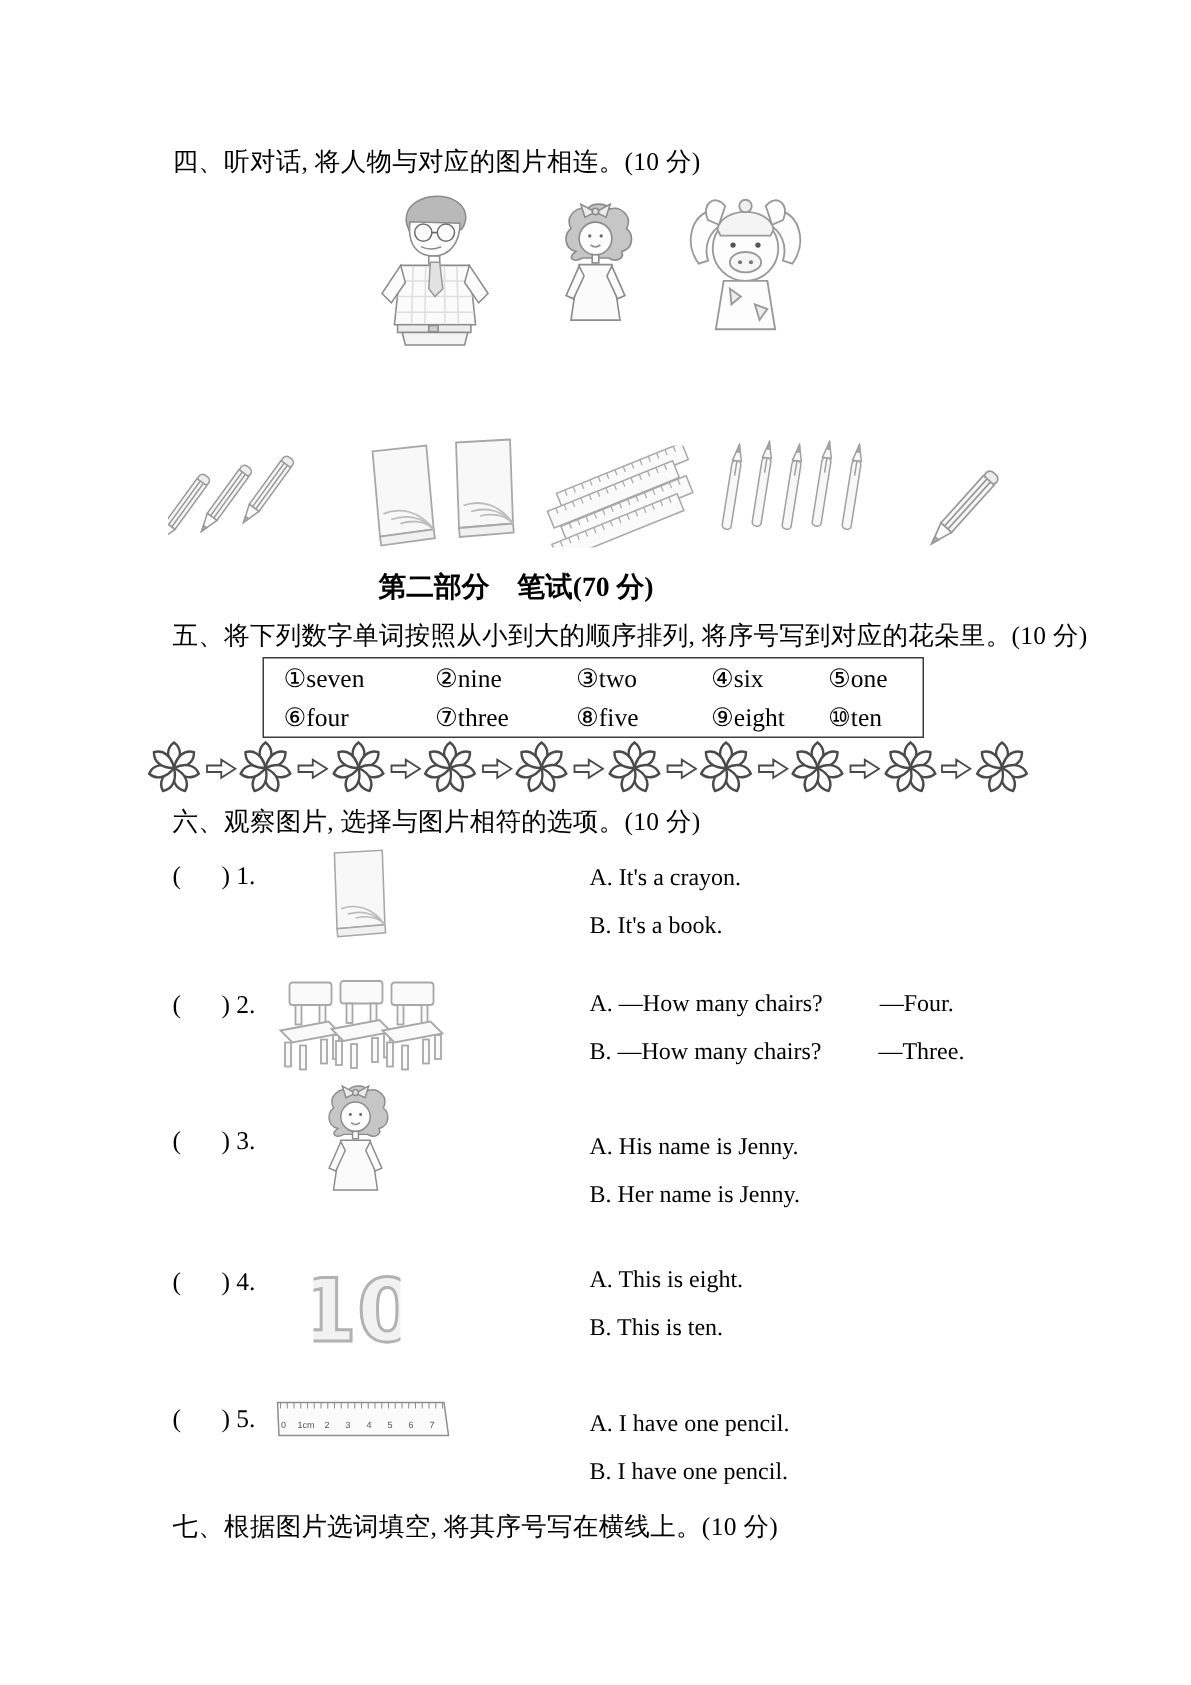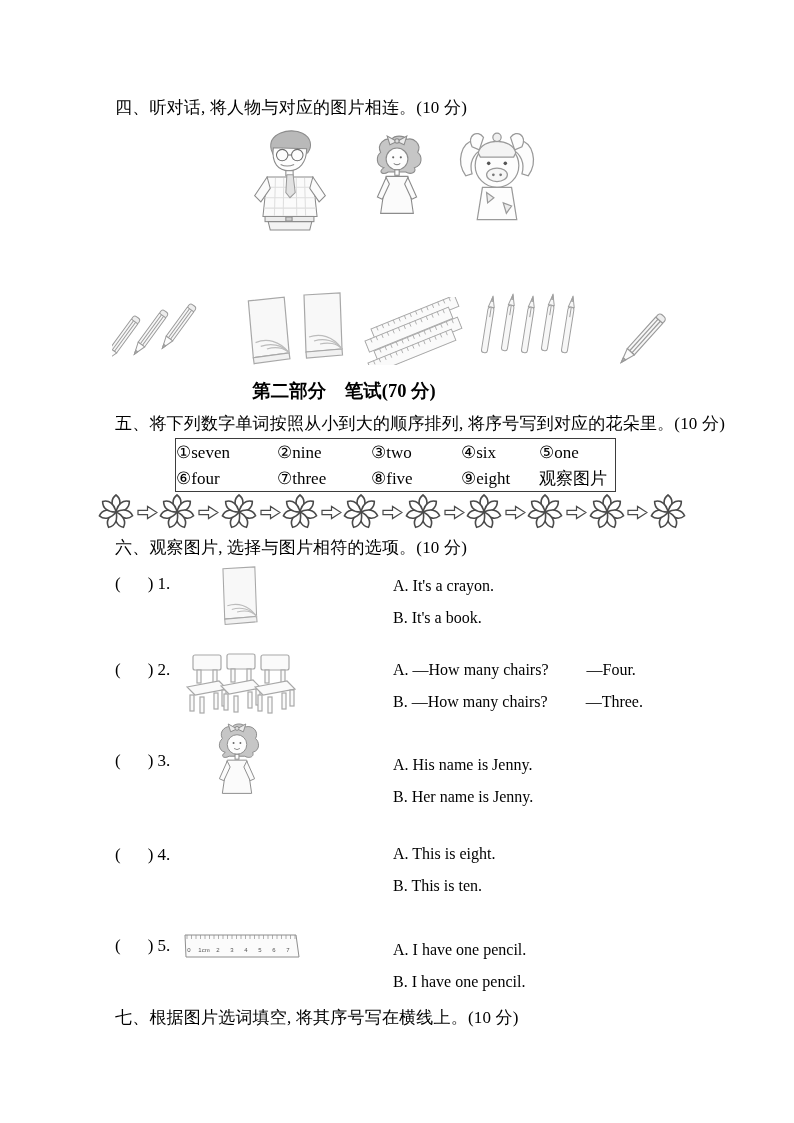--- a/index.html
+++ b/index.html
@@ -7,21 +7,21 @@
         font-family:"Liberation Serif","DejaVu Serif",serif;color:#000;text-decoration:underline;}
   .abs{position:absolute;}
   .sec-title{position:absolute;font-size:17px;white-space:nowrap;letter-spacing:0.2px;}
   .part-heading{position:absolute;left:0;width:688px;text-align:center;
                 font-weight:bold;font-size:18.5px;}
   
   .words-table{position:absolute;left:175px;top:438px;width:441px;height:54px;
                border:1.6px solid #3d3d3d;display:grid;
                grid-template-columns:101px 94px 90px 78px 1fr;
                grid-template-rows:1fr 1fr;align-items:center;
-               box-sizing:border-box;font-size:17px;}
+               padding-left:13px;box-sizing:border-box;font-size:17px;}
   .word-cell{white-space:nowrap;}
   
   .q-paren{position:absolute;font-size:17px;white-space:nowrap;}
   .paren-gap{display:inline-block;width:27px;}
   .opt{position:absolute;font-size:16px;white-space:nowrap;}
   .opt .answer{margin-left:38px;}
   .opt .answer:empty{display:none;margin-left:0;}
   svg{display:block;}
   
   #man-fig{left:248px;top:127px}
@@ -269,21 +269,21 @@
   <div class="words-table">
     <div class="word-cell">①seven</div>
     <div class="word-cell">②nine</div>
     <div class="word-cell">③two</div>
     <div class="word-cell">④six</div>
     <div class="word-cell">⑤one</div>
     <div class="word-cell">⑥four</div>
     <div class="word-cell">⑦three</div>
     <div class="word-cell">⑧five</div>
     <div class="word-cell">⑨eight</div>
-    <div class="word-cell">观察图片</div>
+    <div class="word-cell">⑩ten</div>
   </div>
 
   <div class="abs" id="flower-row">
     <svg width="592" height="44" viewBox="0 0 592 44">
       <use href="#sym-flower" x="0" y="1" width="40" height="40"></use>
       <use href="#sym-arrow" x="41" y="12" width="21" height="19"></use>
       <use href="#sym-flower" x="61" y="1" width="40" height="40"></use>
       <use href="#sym-arrow" x="102" y="12" width="21" height="19"></use>
       <use href="#sym-flower" x="123" y="1" width="40" height="40"></use>
       <use href="#sym-arrow" x="164" y="12" width="21" height="19"></use>
@@ -328,20 +328,25 @@
   <div class="q-paren" id="q3-paren"><span>(</span><span class="paren-gap"></span><span>) 3.</span></div>
   <div class="abs" id="q3-img">
     <svg width="50" height="88" viewBox="0 0 50 90">
         <use href="#sym-girl"></use>
       </svg>
   </div>
   <div class="opt" id="q3-a"><span>A. His name is Jenny.</span></div>
   <div class="opt" id="q3-b"><span>B. Her name is Jenny.</span></div>
 
   <div class="q-paren" id="q4-paren"><span>(</span><span class="paren-gap"></span><span>) 4.</span></div>
+  <div class="abs" id="q4-img">
+    <svg width="58" height="68" viewBox="0 0 58 68">
+      <text x="29" y="55" text-anchor="middle" font-family="DejaVu Sans, sans-serif" font-weight="bold" font-size="58" fill="#f2f2f2" stroke="#b2b2b2" stroke-width="2">10</text>
+    </svg>
+  </div>
   <div class="opt" id="q4-a"><span>A. This is eight.</span></div>
   <div class="opt" id="q4-b"><span>B. This is ten.</span></div>
 
   <div class="q-paren" id="q5-paren"><span>(</span><span class="paren-gap"></span><span>) 5.</span></div>
   <div class="abs" id="q5-img">
     <svg width="118" height="27" viewBox="0 0 118 27">
       <path d="M2 2 H113 L116 24 H3 Z" fill="#fbfbfb" stroke="#8e8e8e" stroke-width="1"></path>
       <path d="M4 2v4M8.5 2v4M13 2v4M17.5 2v4M22 2v4M26.5 2v4M31 2v4M35.5 2v4M40 2v4M44.5 2v4M49 2v4M53.5 2v4M58 2v4M62.5 2v4M67 2v4M71.5 2v4M76 2v4M80.5 2v4M85 2v4M89.5 2v4M94 2v4M98.5 2v4M103 2v4M107.5 2v4M112 2v4" stroke="#8e8e8e" stroke-width="0.7"></path>
       <g font-family="Liberation Sans, DejaVu Sans, sans-serif" font-size="6" fill="#555" text-anchor="middle">
         <text x="6" y="19">0</text>

